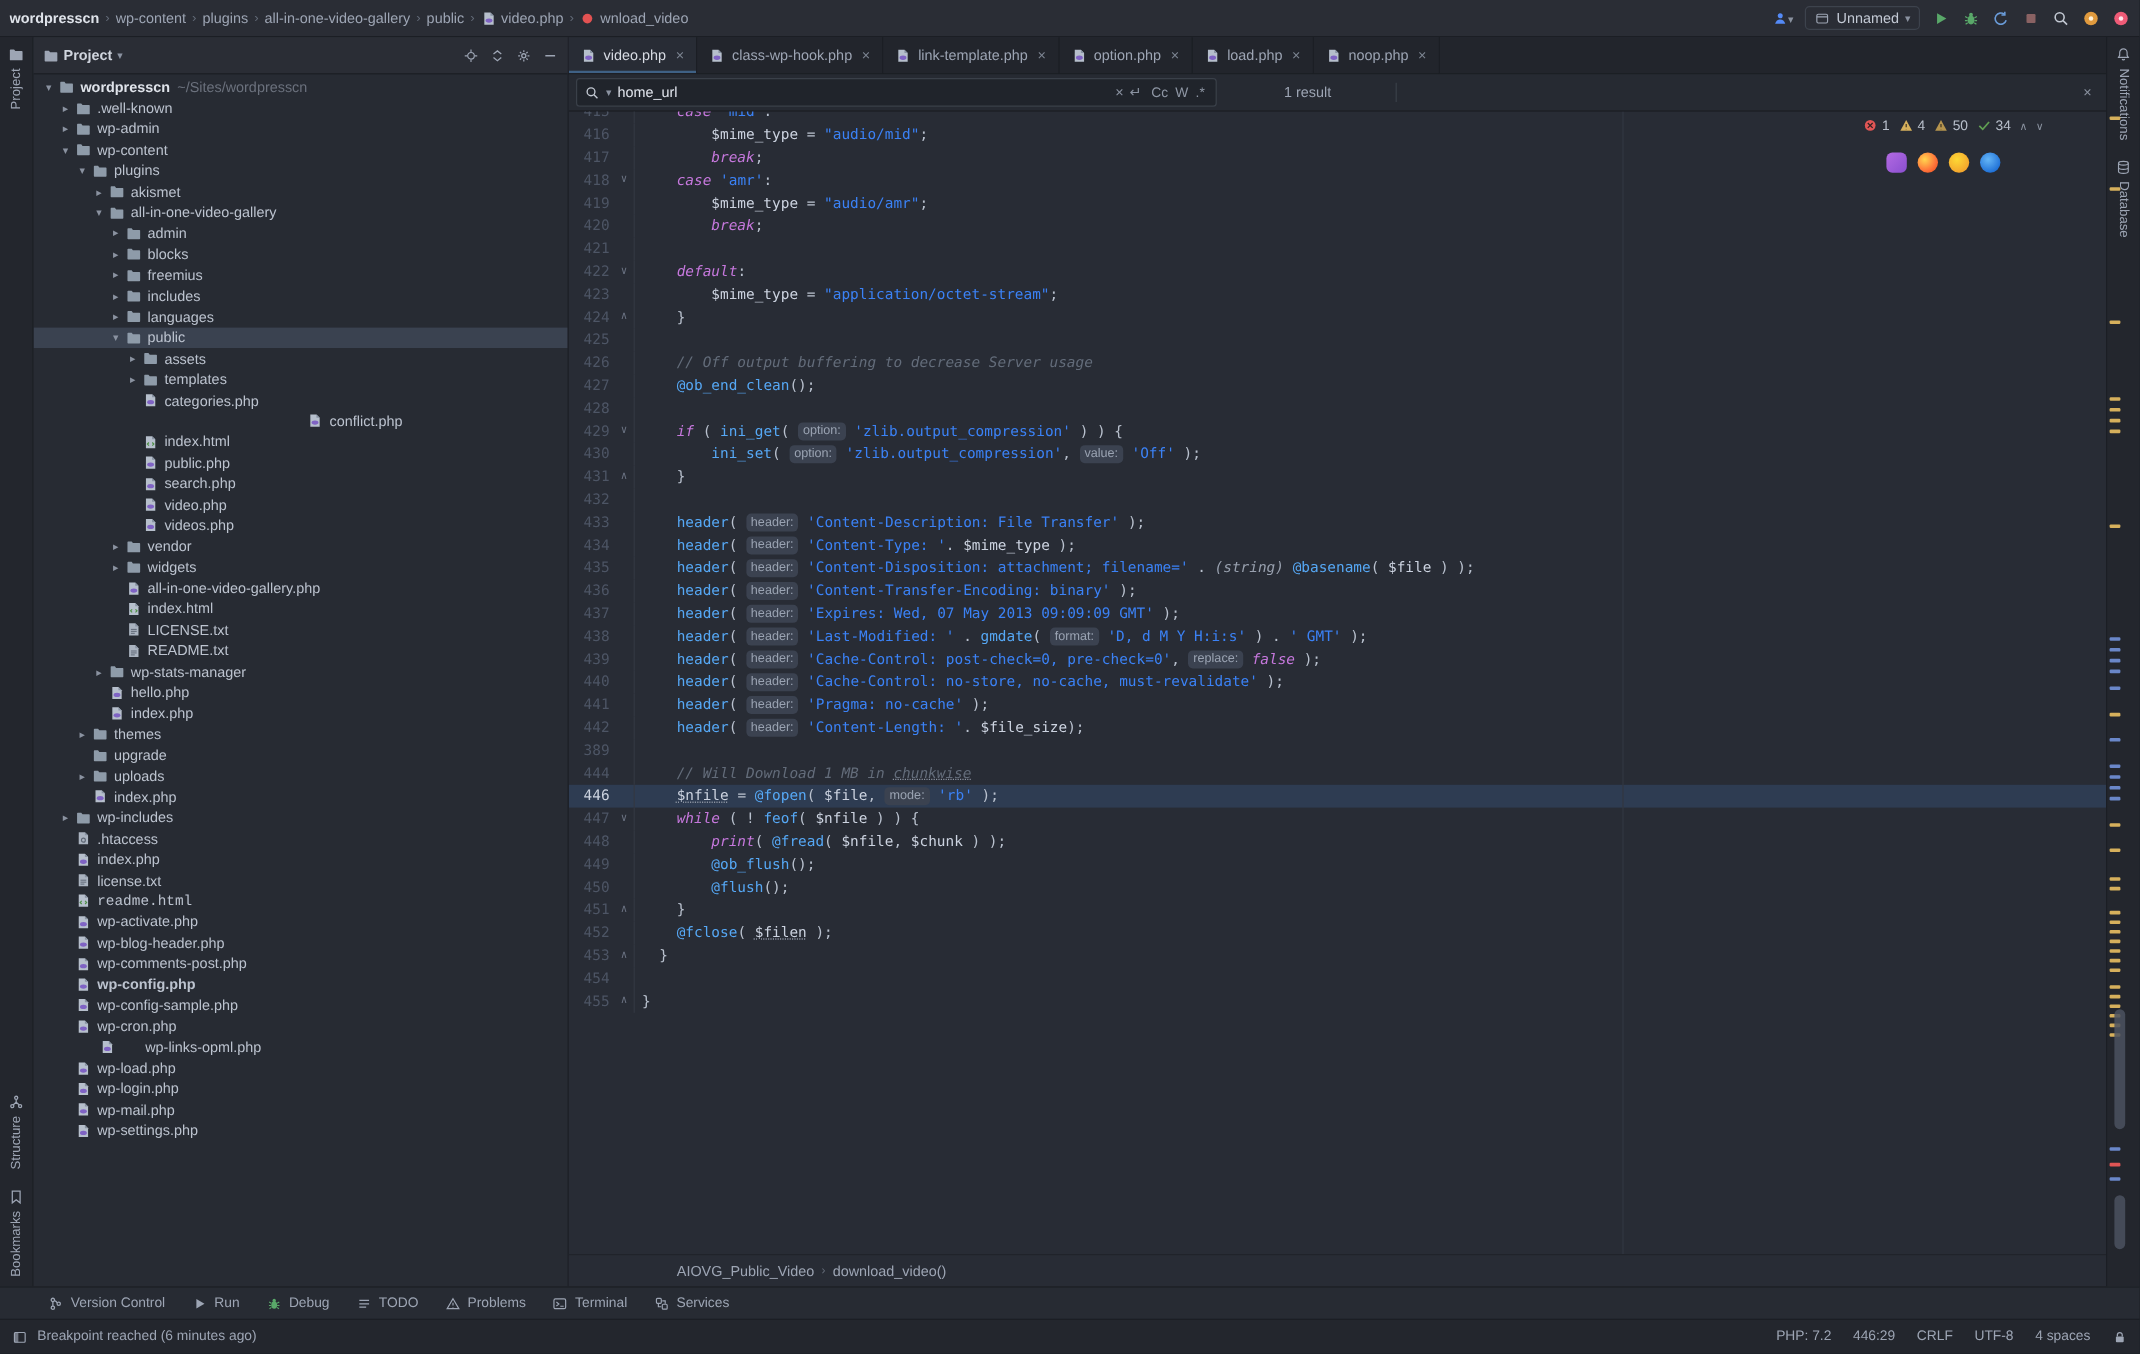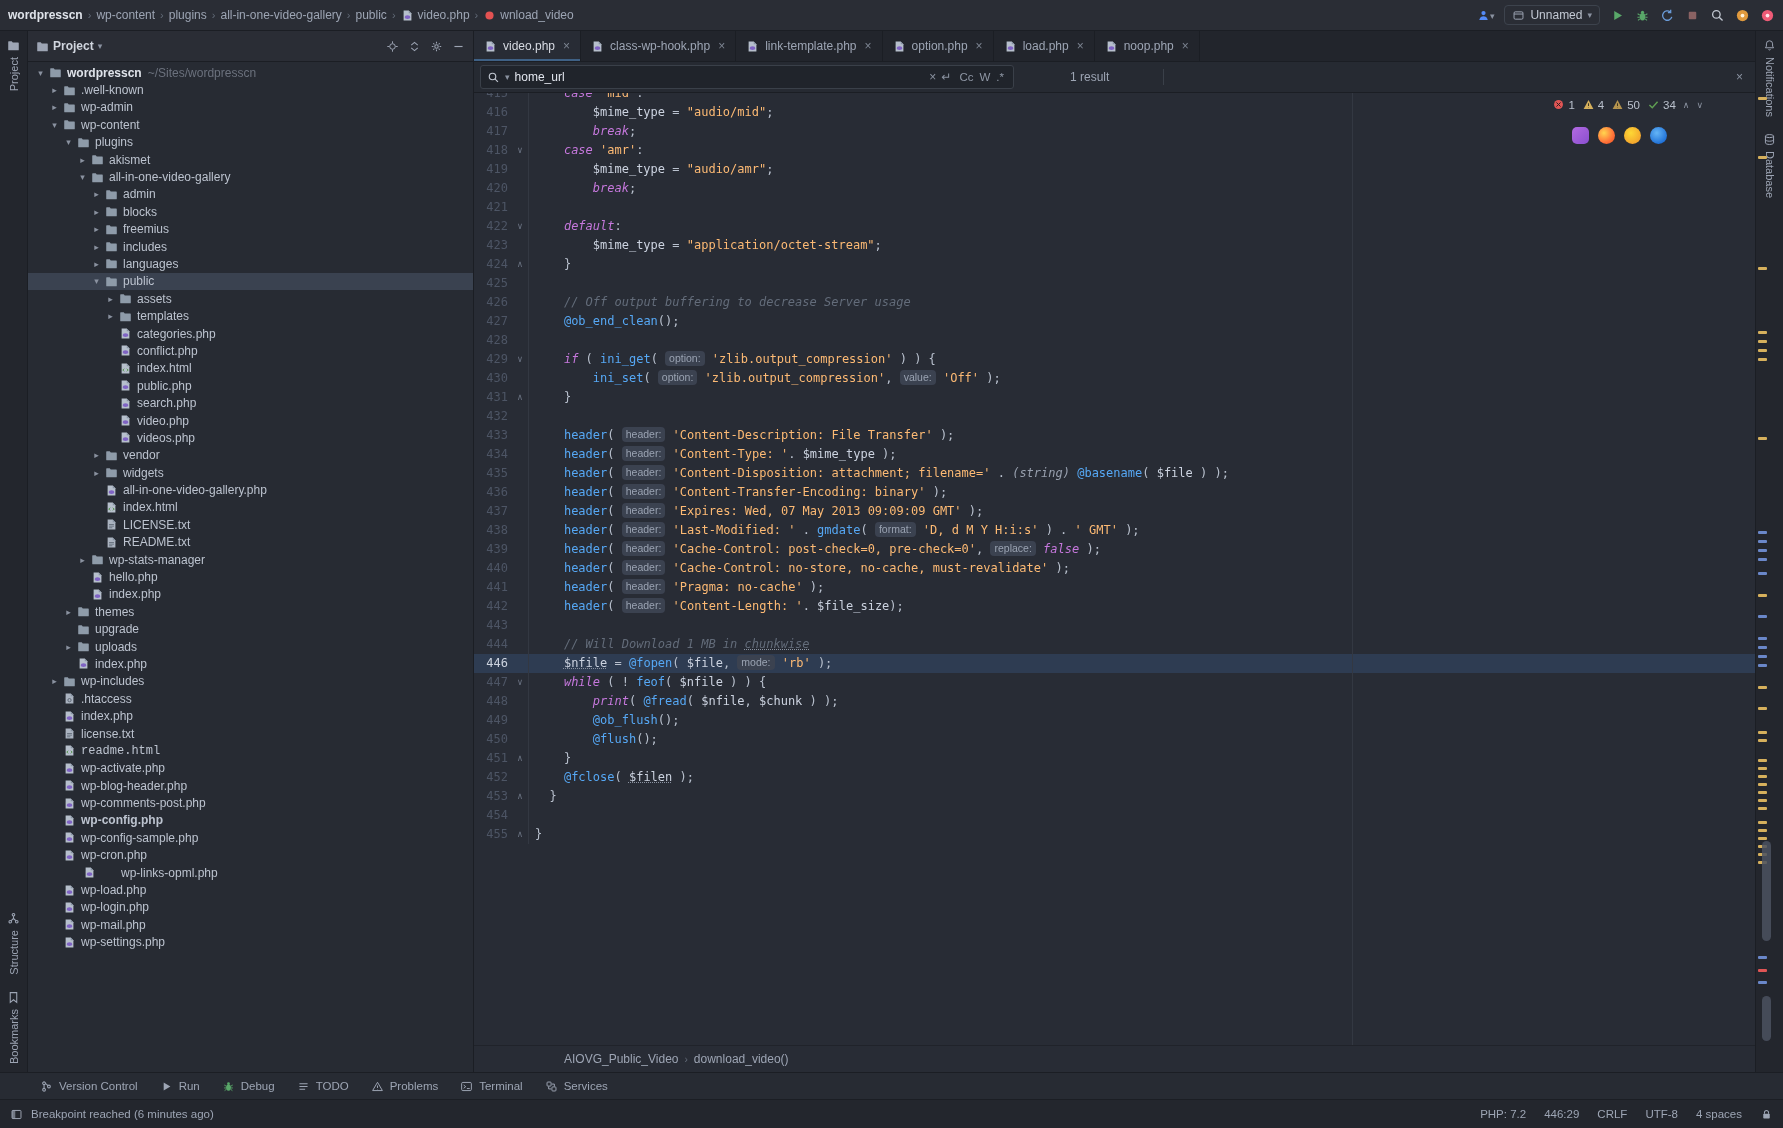--- a/index.html
+++ b/index.html
@@ -70,21 +70,21 @@
   .codewrap{flex:1 1 auto;position:relative;overflow:hidden;}
   .codescroll{position:absolute;inset:0;overflow:hidden;margin-top:-9px;}
   .cline{display:flex;height:19px;line-height:19px;font-family:"DejaVu Sans Mono",monospace;font-size:12px;white-space:pre;}
   .cline.hl{background:rgba(56,84,128,.40);}
   .lnum{flex:0 0 34px;text-align:right;color:#4d5565;padding-right:4px;}
   .cline.hl .lnum{color:#ccd3df;}
   .fold{flex:0 0 16px;text-align:center;color:#6b7避3;color:#6b7383;font-size:9px;line-height:19px;border-right:1px solid #333842;margin-right:6px;}
   .ctext{flex:1;}
   .tk-p{color:#b9c1ce;}
   .tk-k{color:#c678dd;font-style:italic;}
-  .tk-s{color:#fdba74;}
+  .tk-s{color:#3b82f6;}
   .tk-v{color:#ccd3e0;}
   .tk-vu{color:#ccd3e0;text-decoration:underline dotted #8a92a0;}
   .tk-f{color:#56a8f5;}
   .tk-n{color:#5fa9e8;}
   .tk-c{color:#636c7a;font-style:italic;}
   .tk-cu{color:#636c7a;font-style:italic;text-decoration:underline dotted #8a92a0;}
   .tk-ca{color:#98a0ae;font-style:italic;}
   .tk-h{background:#3b4250;color:#9aa3b2;border-radius:4px;padding:0 4px;font-size:10.5px;font-family:"Liberation Sans",sans-serif;display:inline-block;line-height:15px;vertical-align:1px;}
   .marginline{position:absolute;top:0;bottom:0;left:878px;width:1px;background:#333842;}
   .inspect{position:absolute;top:5px;right:52px;display:flex;align-items:center;gap:7px;background:transparent;font-size:11.5px;color:#b9c0cc;}
@@ -419,21 +419,21 @@
             <span class="chev"></span>
             <span class="icn ">
               <svg viewBox="0 0 16 16">
                 <path d="M3.2 1.8h6.3l3.3 3.3v9.1H3.2z" fill="#b6bfcc"></path>
                 <path d="M9.5 1.8l3.3 3.3H9.5z" fill="#8792a2"></path>
                 <ellipse cx="8" cy="10" rx="3.5" ry="2.2" fill="#7f63c4"></ellipse>
               </svg>
             </span>
             <span class="lbl">categories.php</span>
           </div>
-          <div class="trow" style="padding-left: 76px;">
+          <div class="trow" style="padding-left: 76px; justify-content: center;">
             <span class="chev"></span>
             <span class="icn ">
               <svg viewBox="0 0 16 16">
                 <path d="M3.2 1.8h6.3l3.3 3.3v9.1H3.2z" fill="#b6bfcc"></path>
                 <path d="M9.5 1.8l3.3 3.3H9.5z" fill="#8792a2"></path>
                 <ellipse cx="8" cy="10" rx="3.5" ry="2.2" fill="#7f63c4"></ellipse>
               </svg>
             </span>
             <span class="lbl">conflict.php</span>
           </div>
@@ -959,21 +959,21 @@
             <div class="cline"><span class="lnum">433</span><span class="fold"></span><span class="ctext"><span class="tk-p">    </span><span class="tk-f">header</span><span class="tk-p">( </span><span class="tk-h">header:</span><span class="tk-p"> </span><span class="tk-s">'Content-Description: File Transfer'</span><span class="tk-p"> );</span></span></div>
             <div class="cline"><span class="lnum">434</span><span class="fold"></span><span class="ctext"><span class="tk-p">    </span><span class="tk-f">header</span><span class="tk-p">( </span><span class="tk-h">header:</span><span class="tk-p"> </span><span class="tk-s">'Content-Type: '</span><span class="tk-p">. </span><span class="tk-v">$mime_type</span><span class="tk-p"> );</span></span></div>
             <div class="cline"><span class="lnum">435</span><span class="fold"></span><span class="ctext"><span class="tk-p">    </span><span class="tk-f">header</span><span class="tk-p">( </span><span class="tk-h">header:</span><span class="tk-p"> </span><span class="tk-s">'Content-Disposition: attachment; filename='</span><span class="tk-p"> . </span><span class="tk-ca">(string)</span><span class="tk-p"> </span><span class="tk-f">@basename</span><span class="tk-p">( </span><span class="tk-v">$file</span><span class="tk-p"> ) );</span></span></div>
             <div class="cline"><span class="lnum">436</span><span class="fold"></span><span class="ctext"><span class="tk-p">    </span><span class="tk-f">header</span><span class="tk-p">( </span><span class="tk-h">header:</span><span class="tk-p"> </span><span class="tk-s">'Content-Transfer-Encoding: binary'</span><span class="tk-p"> );</span></span></div>
             <div class="cline"><span class="lnum">437</span><span class="fold"></span><span class="ctext"><span class="tk-p">    </span><span class="tk-f">header</span><span class="tk-p">( </span><span class="tk-h">header:</span><span class="tk-p"> </span><span class="tk-s">'Expires: Wed, 07 May 2013 09:09:09 GMT'</span><span class="tk-p"> );</span></span></div>
             <div class="cline"><span class="lnum">438</span><span class="fold"></span><span class="ctext"><span class="tk-p">    </span><span class="tk-f">header</span><span class="tk-p">( </span><span class="tk-h">header:</span><span class="tk-p"> </span><span class="tk-s">'Last-Modified: '</span><span class="tk-p"> . </span><span class="tk-f">gmdate</span><span class="tk-p">( </span><span class="tk-h">format:</span><span class="tk-p"> </span><span class="tk-s">'D, d M Y H:i:s'</span><span class="tk-p"> ) . </span><span class="tk-s">' GMT'</span><span class="tk-p"> );</span></span></div>
             <div class="cline"><span class="lnum">439</span><span class="fold"></span><span class="ctext"><span class="tk-p">    </span><span class="tk-f">header</span><span class="tk-p">( </span><span class="tk-h">header:</span><span class="tk-p"> </span><span class="tk-s">'Cache-Control: post-check=0, pre-check=0'</span><span class="tk-p">, </span><span class="tk-h">replace:</span><span class="tk-p"> </span><span class="tk-k">false</span><span class="tk-p"> );</span></span></div>
             <div class="cline"><span class="lnum">440</span><span class="fold"></span><span class="ctext"><span class="tk-p">    </span><span class="tk-f">header</span><span class="tk-p">( </span><span class="tk-h">header:</span><span class="tk-p"> </span><span class="tk-s">'Cache-Control: no-store, no-cache, must-revalidate'</span><span class="tk-p"> );</span></span></div>
             <div class="cline"><span class="lnum">441</span><span class="fold"></span><span class="ctext"><span class="tk-p">    </span><span class="tk-f">header</span><span class="tk-p">( </span><span class="tk-h">header:</span><span class="tk-p"> </span><span class="tk-s">'Pragma: no-cache'</span><span class="tk-p"> );</span></span></div>
             <div class="cline"><span class="lnum">442</span><span class="fold"></span><span class="ctext"><span class="tk-p">    </span><span class="tk-f">header</span><span class="tk-p">( </span><span class="tk-h">header:</span><span class="tk-p"> </span><span class="tk-s">'Content-Length: '</span><span class="tk-p">. </span><span class="tk-v">$file_size</span><span class="tk-p">);</span></span></div>
-            <div class="cline"><span class="lnum">443</span><span class="fold"></span><span class="ctext"></span></div>
+            <div class="cline"><span class="lnum">389</span><span class="fold"></span><span class="ctext"></span></div>
             <div class="cline"><span class="lnum">444</span><span class="fold"></span><span class="ctext"><span class="tk-p">    </span><span class="tk-c">// Will Download 1 MB in </span><span class="tk-cu">chunkwise</span></span></div>
             <div class="cline hl"><span class="lnum">446</span><span class="fold"></span><span class="ctext"><span class="tk-p">    </span><span class="tk-vu">$nfile</span><span class="tk-p"> = </span><span class="tk-f">@fopen</span><span class="tk-p">( </span><span class="tk-v">$file</span><span class="tk-p">, </span><span class="tk-h">mode:</span><span class="tk-p"> </span><span class="tk-s">'rb'</span><span class="tk-p"> );</span></span></div>
             <div class="cline"><span class="lnum">447</span><span class="fold">∨</span><span class="ctext"><span class="tk-p">    </span><span class="tk-k">while</span><span class="tk-p"> ( ! </span><span class="tk-f">feof</span><span class="tk-p">( </span><span class="tk-v">$nfile</span><span class="tk-p"> ) ) {</span></span></div>
             <div class="cline"><span class="lnum">448</span><span class="fold"></span><span class="ctext"><span class="tk-p">        </span><span class="tk-k">print</span><span class="tk-p">( </span><span class="tk-f">@fread</span><span class="tk-p">( </span><span class="tk-v">$nfile</span><span class="tk-p">, </span><span class="tk-v">$chunk</span><span class="tk-p"> ) );</span></span></div>
             <div class="cline"><span class="lnum">449</span><span class="fold"></span><span class="ctext"><span class="tk-p">        </span><span class="tk-f">@ob_flush</span><span class="tk-p">();</span></span></div>
             <div class="cline"><span class="lnum">450</span><span class="fold"></span><span class="ctext"><span class="tk-p">        </span><span class="tk-f">@flush</span><span class="tk-p">();</span></span></div>
             <div class="cline"><span class="lnum">451</span><span class="fold">∧</span><span class="ctext"><span class="tk-p">    }</span></span></div>
             <div class="cline"><span class="lnum">452</span><span class="fold"></span><span class="ctext"><span class="tk-p">    </span><span class="tk-f">@fclose</span><span class="tk-p">( </span><span class="tk-vu">$filen</span><span class="tk-p"> );</span></span></div>
             <div class="cline"><span class="lnum">453</span><span class="fold">∧</span><span class="ctext"><span class="tk-p">  }</span></span></div>
             <div class="cline"><span class="lnum">454</span><span class="fold"></span><span class="ctext"></span></div>

